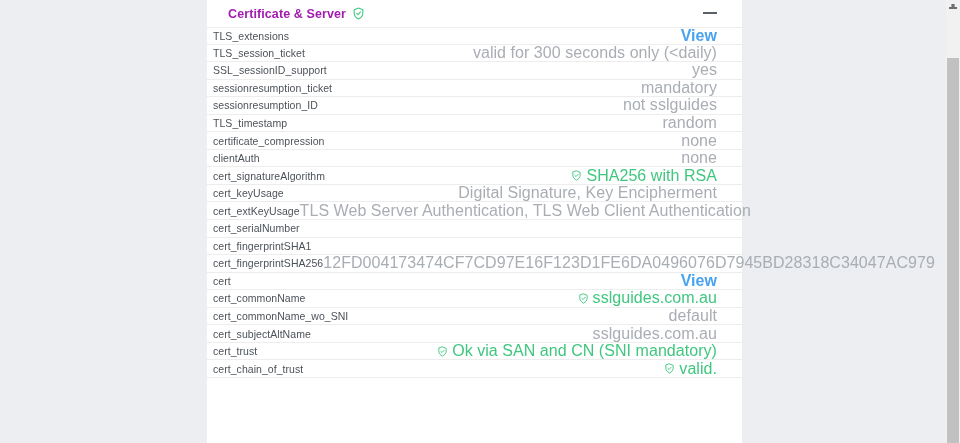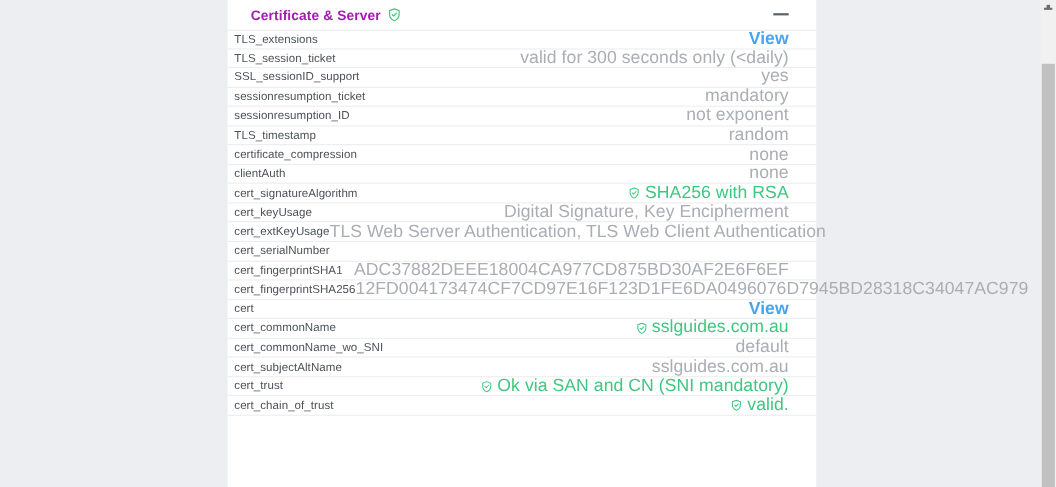--- a/index.html
+++ b/index.html
@@ -182,21 +182,21 @@
         <div class="row">
           <div class="row-label">SSL_sessionID_support</div>
           <div class="row-value">yes</div>
         </div>
         <div class="row">
           <div class="row-label">sessionresumption_ticket</div>
           <div class="row-value">mandatory</div>
         </div>
         <div class="row">
           <div class="row-label">sessionresumption_ID</div>
-          <div class="row-value">not exponent</div>
+          <div class="row-value">not sslguides</div>
         </div>
         <div class="row">
           <div class="row-label">TLS_timestamp</div>
           <div class="row-value">random</div>
         </div>
         <div class="row">
           <div class="row-label">certificate_compression</div>
           <div class="row-value">none</div>
         </div>
         <div class="row">
@@ -221,21 +221,20 @@
         </div>
         <div class="row">
           <div class="row-label">cert_extKeyUsage</div>
           <div class="row-value">TLS Web Server Authentication, TLS Web Client Authentication</div>
         </div>
         <div class="row">
           <div class="row-label">cert_serialNumber</div>
         </div>
         <div class="row">
           <div class="row-label">cert_fingerprintSHA1</div>
-          <div class="row-value">ADC37882DEEE18004CA977CD875BD30AF2E6F6EF</div>
         </div>
         <div class="row">
           <div class="row-label">cert_fingerprintSHA256</div>
           <div class="row-value">12FD004173474CF7CD97E16F123D1FE6DA0496076D7945BD28318C34047AC979</div>
         </div>
         <div class="row">
           <div class="row-label">cert</div>
           <div class="row-value link">View</div>
         </div>
         <div class="row">

